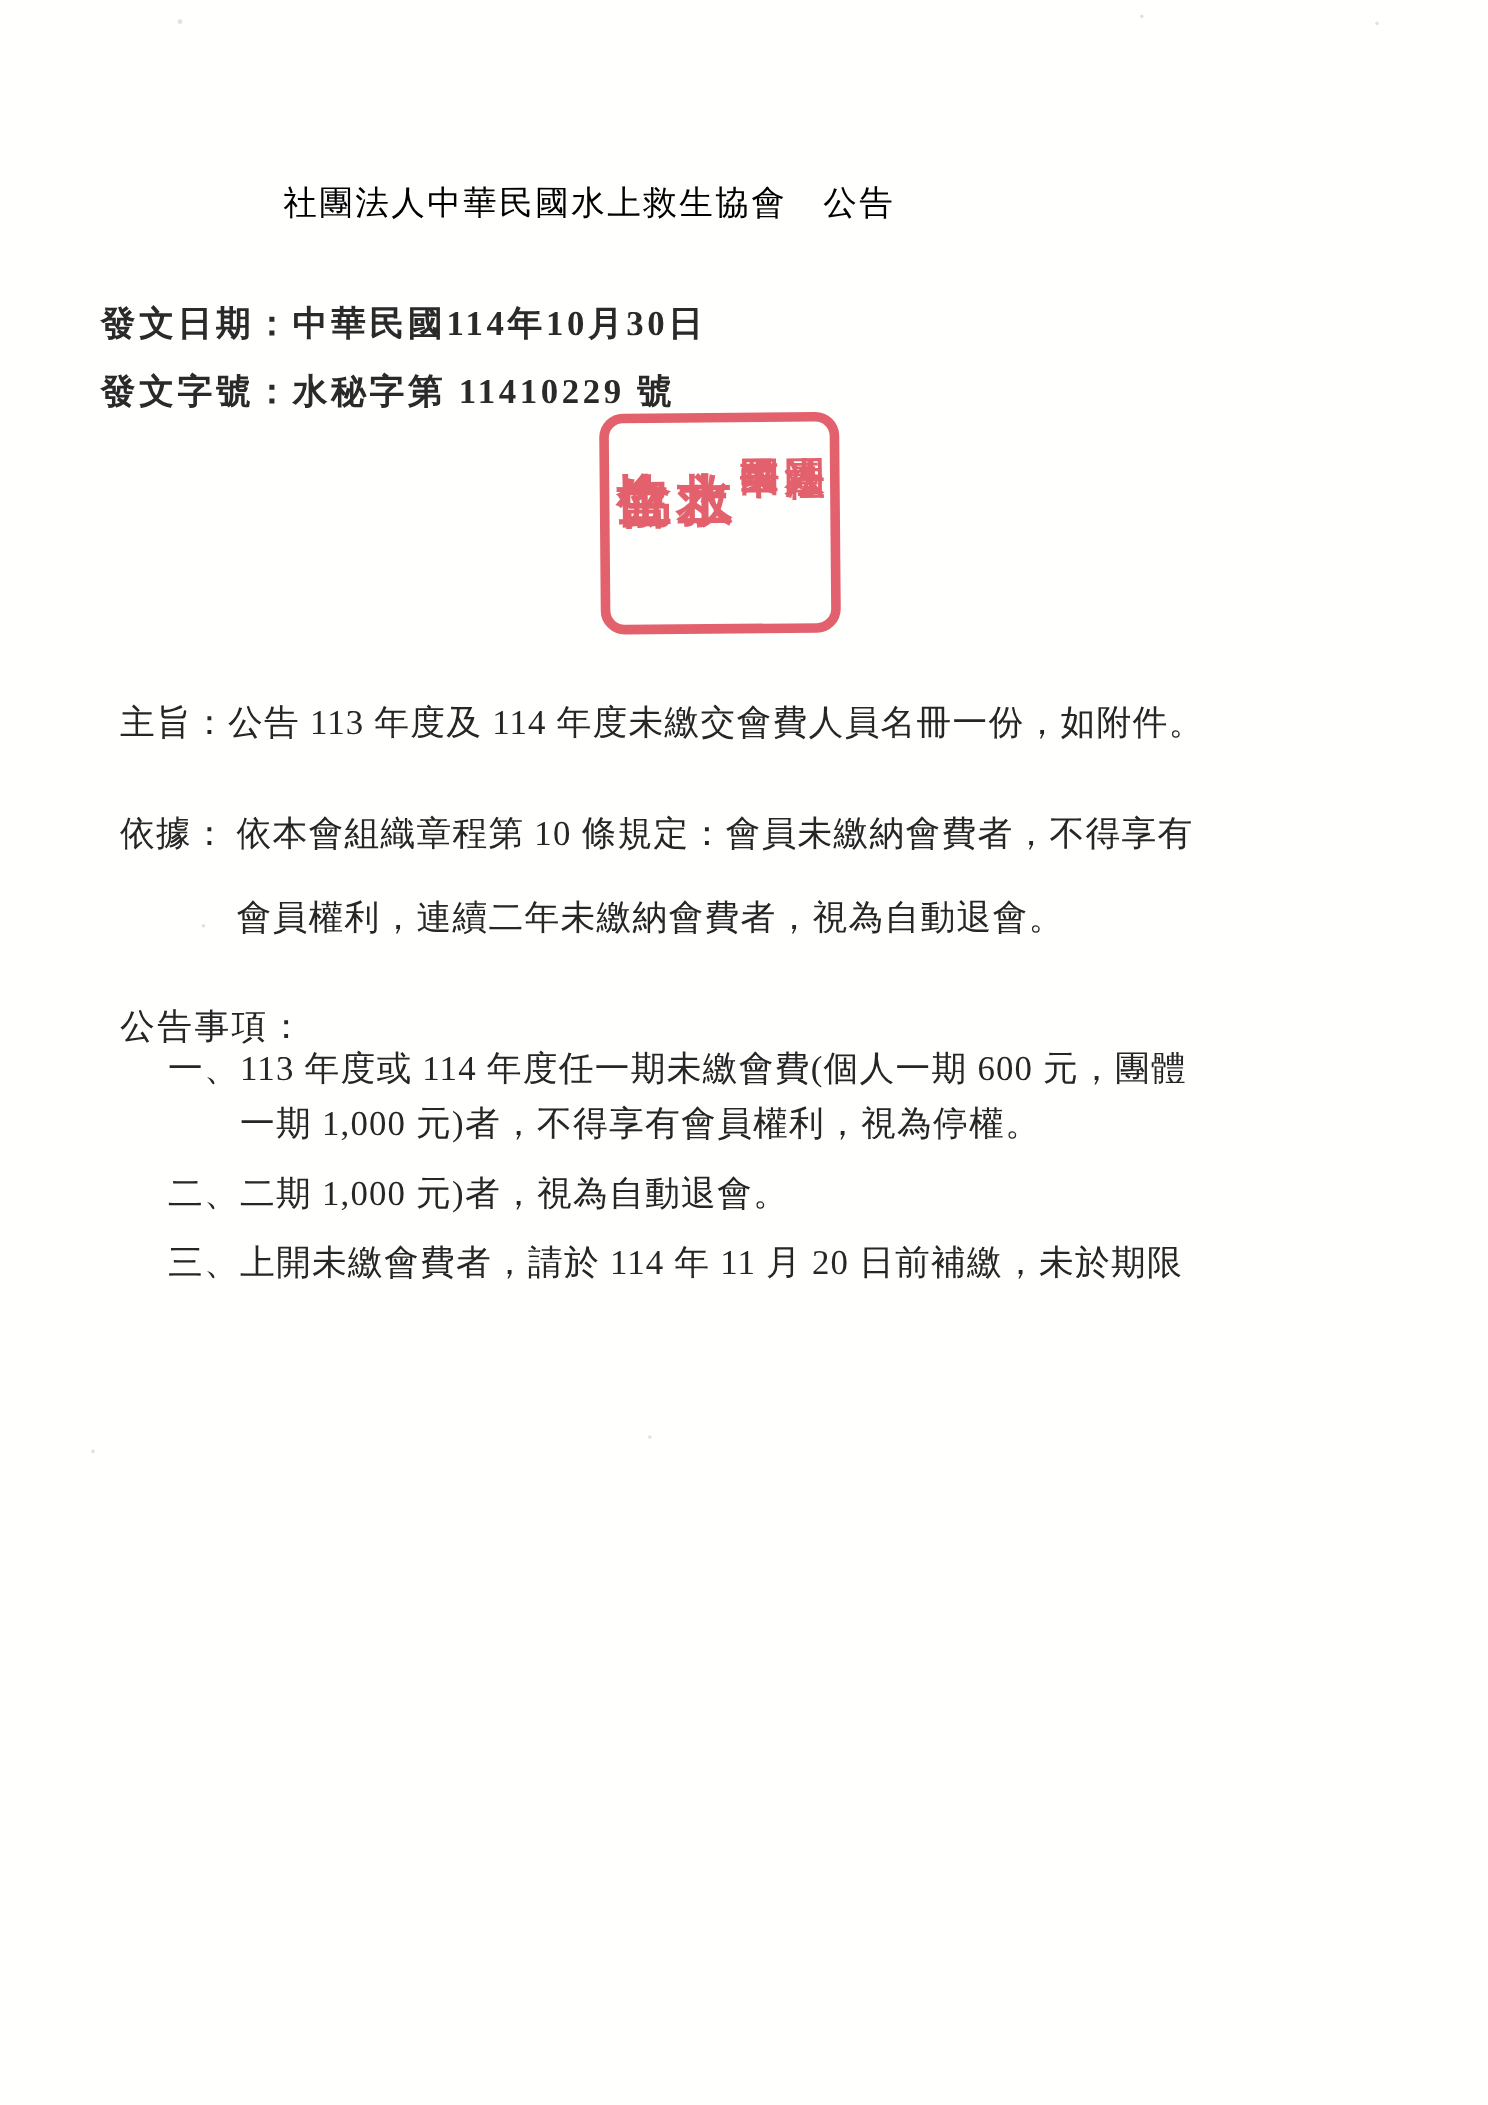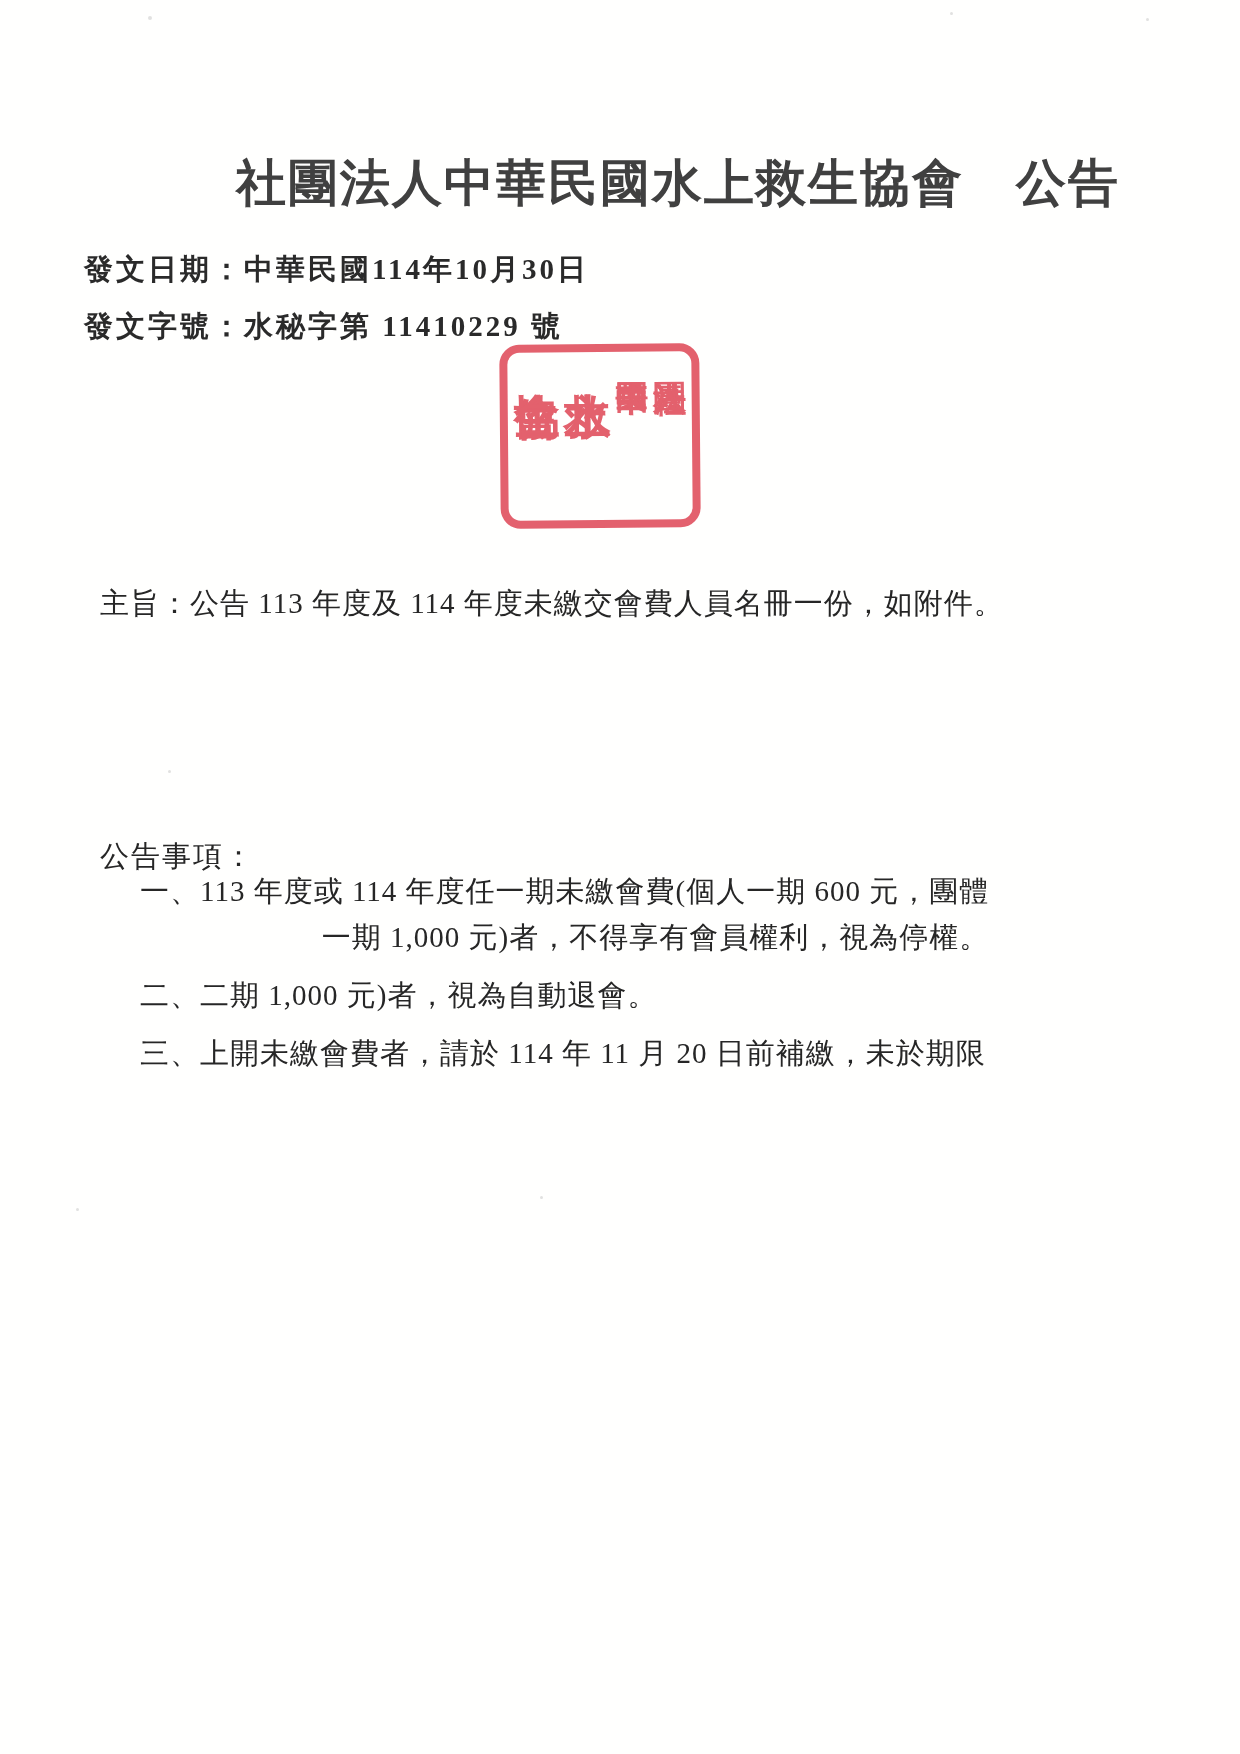--- a/index.html
+++ b/index.html
@@ -13,24 +13,24 @@
     height: 1754px;
     background: #fffffe;
     overflow: hidden;
     font-family: "Liberation Serif", "DejaVu Serif", serif;
     color: #262626;
   }
   .doc-title {
     position: absolute;
     left: 236px;
     top: 150px;
-    font-size: 50px;
-    font-weight: 700;
+    font-size: 28px;
+    font-weight: 400;
     letter-spacing: 2px;
-    color: #404040;
+    color: #000000;
     white-space: nowrap;
   }
   .meta-line {
     position: absolute;
     left: 84px;
     font-size: 29px;
     letter-spacing: 3px;
     color: #2a2a2a;
     white-space: nowrap;
     font-weight: bold;
@@ -115,21 +115,20 @@
     display: flex;
     margin-bottom: 12px;
   }
   .item-num {
     flex: 0 0 58px;
     line-height: 46px;
   }
   .item-body .line {
     line-height: 46px;
     white-space: nowrap;
-    text-align: right;
   }
 
   
   .speck {
     position: absolute;
     width: 4px;
     height: 4px;
     border-radius: 50%;
     background: #c9c9c9;
     opacity: 0.55;
@@ -153,20 +152,27 @@
 
   <div class="stamp">
     <div class="stamp-col big">生協會</div>
     <div class="stamp-col big">水上救</div>
     <div class="stamp-col small">中華民國</div>
     <div class="stamp-col small">社團法人</div>
   </div>
 
   <div class="subject-row"><span>主旨：</span><span>公告 113 年度及 114 年度未繳交會費人員名冊一份，如附件。</span></div>
 
+  <div class="basis-row">
+    <div class="basis-label">依據：</div>
+    <div class="basis-lines">
+      <div class="line">依本會組織章程第 10 條規定：會員未繳納會費者，不得享有</div>
+      <div class="line">會員權利，連續二年未繳納會費者，視為自動退會。</div>
+    </div>
+  </div>
 
   <div class="section-head">公告事項：</div>
 
   <div class="items">
 
     <div class="item">
       <div class="item-num">一、</div>
       <div class="item-body">
         <div class="line">113 年度或 114 年度任一期未繳會費(個人一期 600 元，團體</div>
         <div class="line">一期 1,000 元)者，不得享有會員權利，視為停權。</div>

